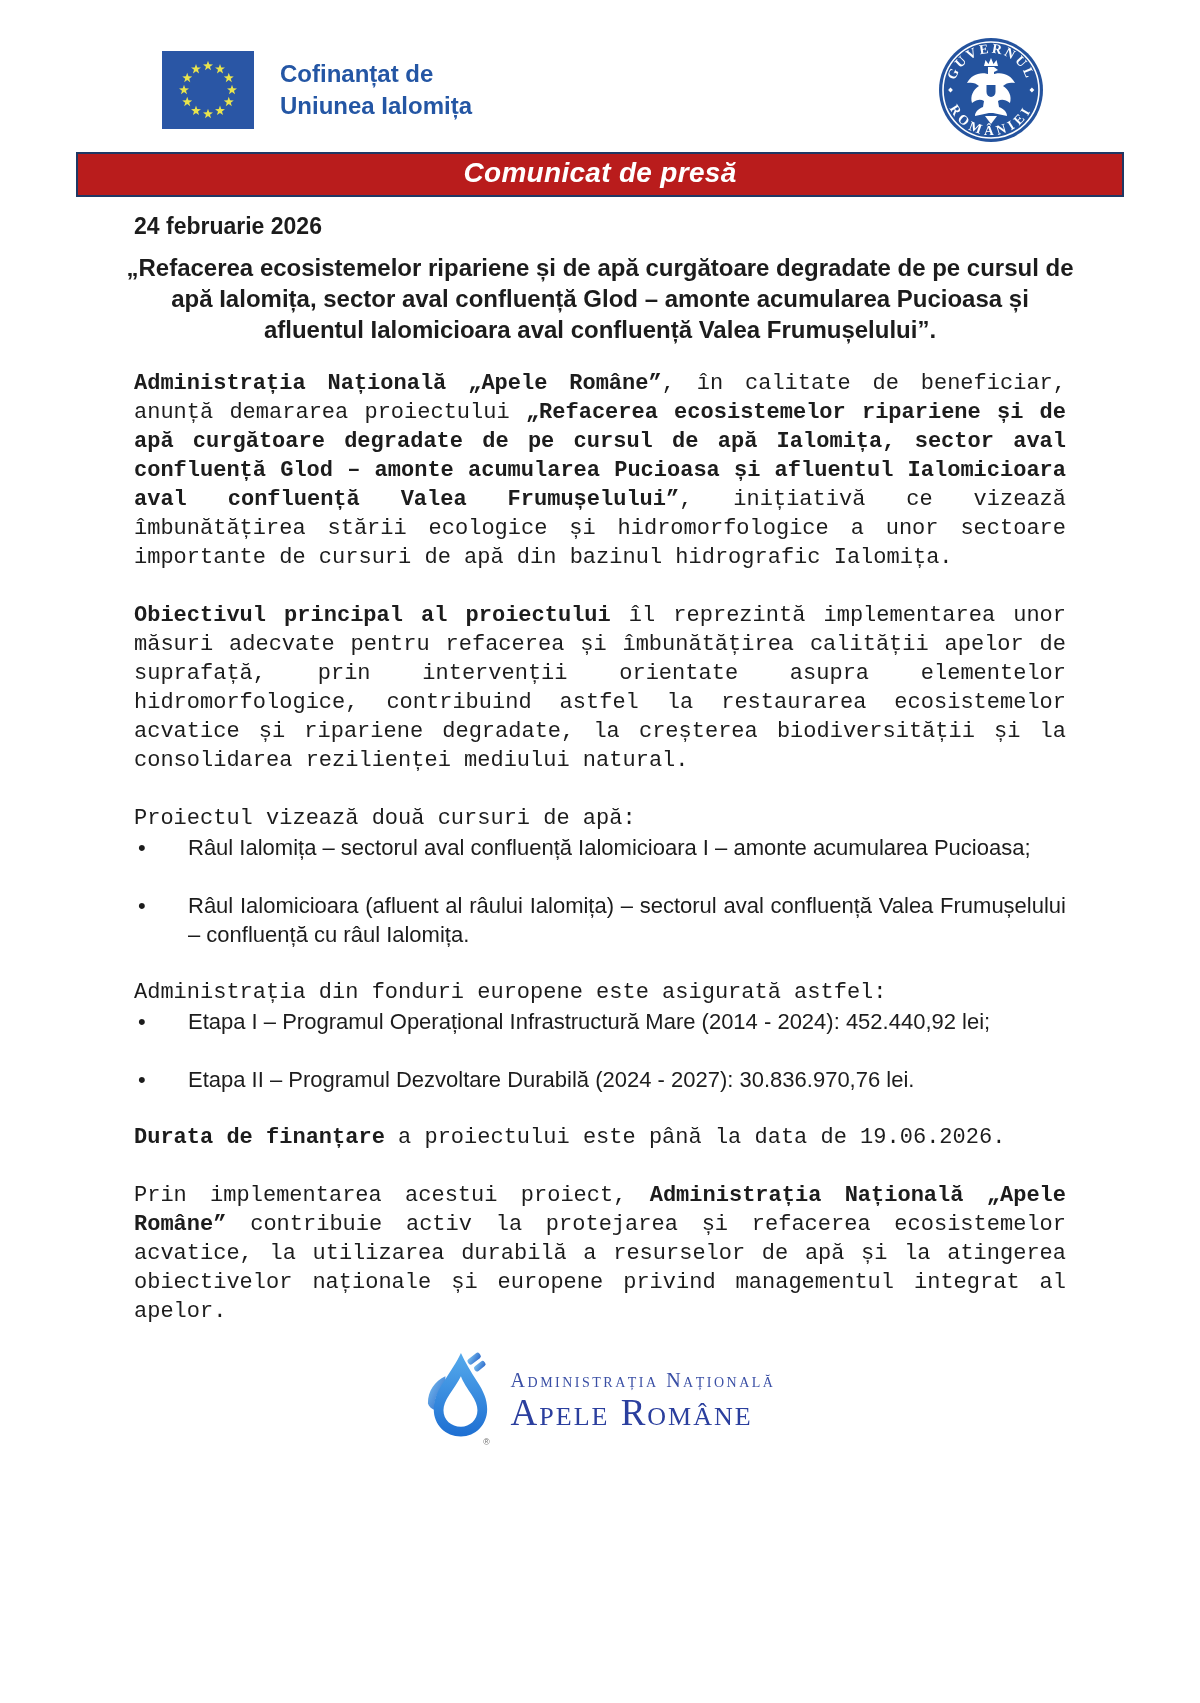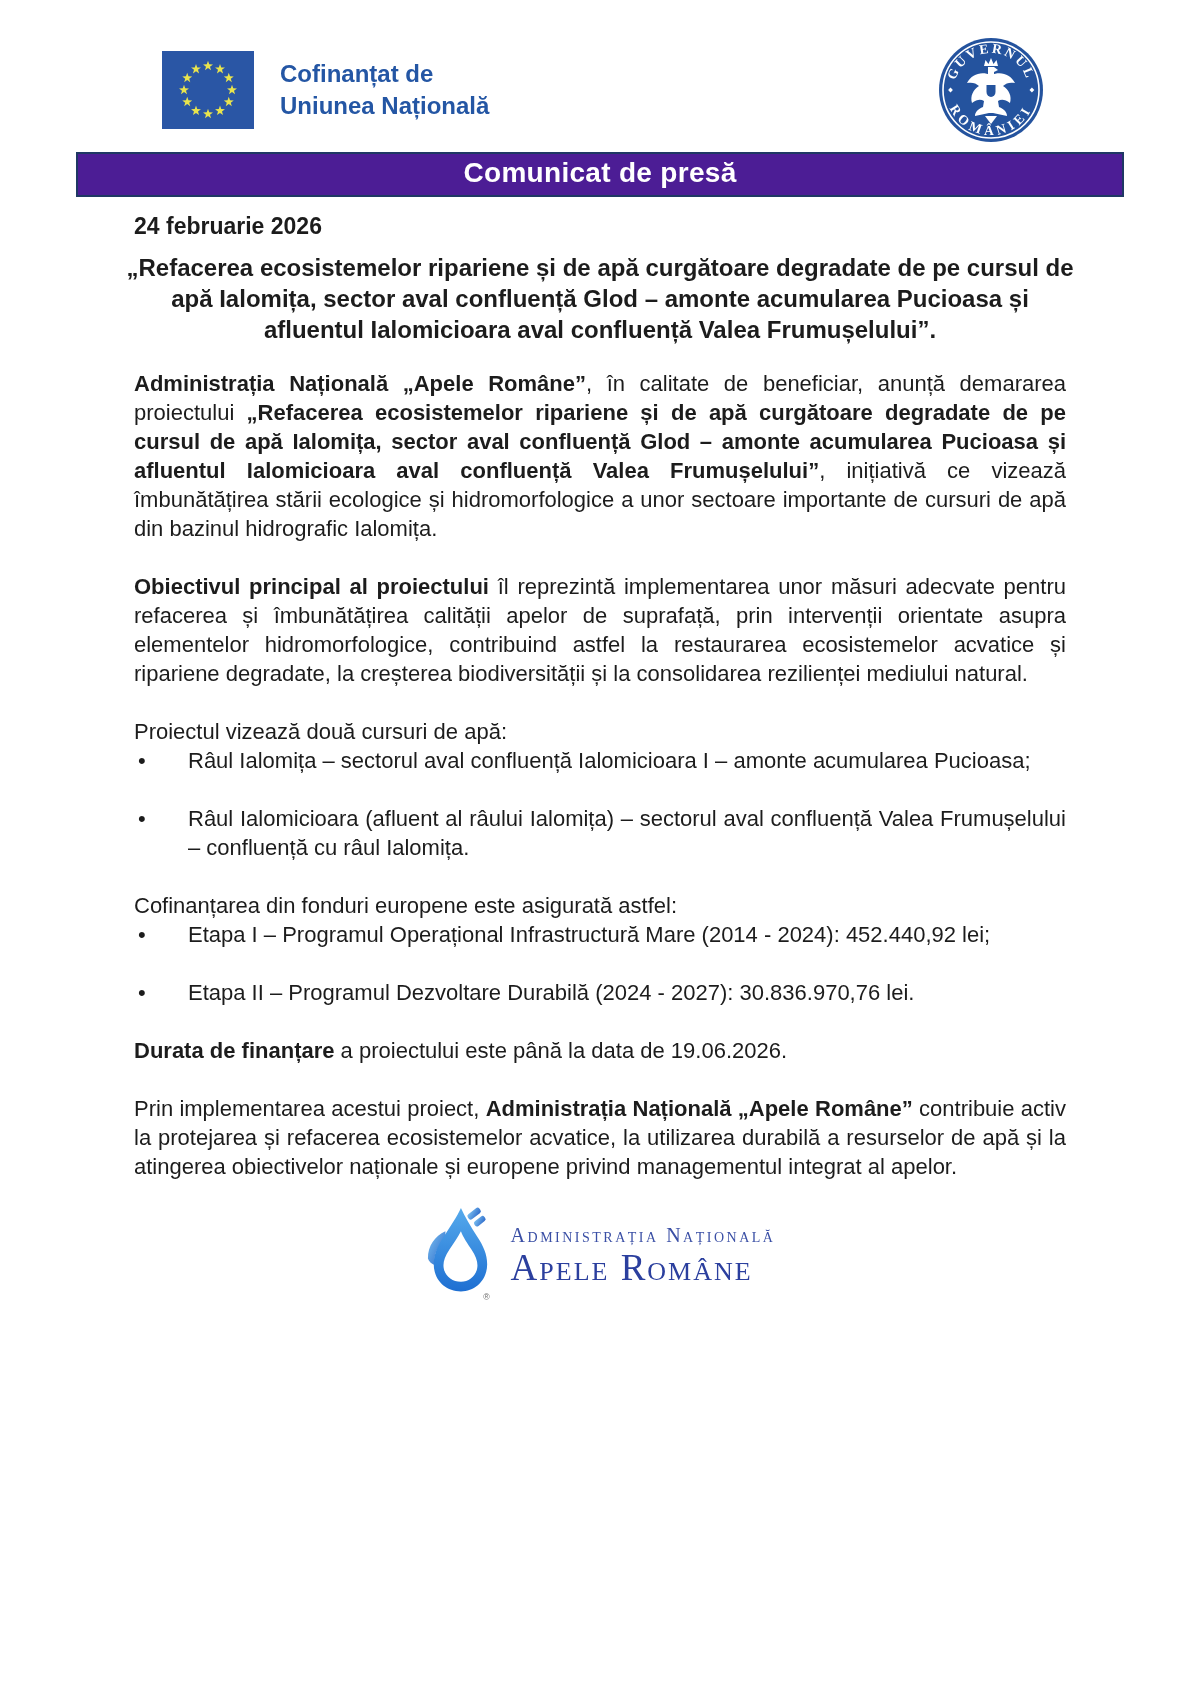--- a/index.html
+++ b/index.html
@@ -10,31 +10,31 @@
   }
   
   .header{display:flex;justify-content:space-between;align-items:center;
           padding:30px 88px 0 94px;height:118px;box-sizing:border-box;}
   .eu-block{display:flex;align-items:center;gap:26px;}
   .eu-flag{display:block;}
   .eu-text{font-size:24px;font-weight:bold;color:#2456a4;line-height:32px;}
   .gov-seal{display:block;}
   
   .banner{
-    margin:18px 8px 0;background:#4c1d95;border:2px solid #1f3864;
-    text-align:center;padding:3px 0 6px;
+    margin:18px 8px 0;background:#b91c1c;border:2px solid #1f3864;
+    text-align:center;padding:3px 0 6px;font-style:italic;
   }
   .banner span{font-size:28px;font-weight:bold;color:#ffffff;letter-spacing:.3px;}
   
   .date{margin:16px 66px 0;text-align:left;font-weight:bold;font-size:23px;}
   .title{margin:12px 54px 0;text-align:center;font-weight:bold;
          font-size:24px;line-height:31px;}
   
   .content{margin:0 66px;font-size:22px;line-height:29px;text-align:justify;}
-  .content p{margin:29px 0 0 0;}
+  .content p{margin:29px 0 0 0;font-family:Liberation Mono, monospace;}
   p.first{margin-top:24px;}
   .b{font-weight:bold;}
   ul.bullets{margin:0;padding:0;list-style:none;}
   ul.bullets li{position:relative;padding-left:54px;}
   ul.bullets li + li{margin-top:29px;}
   ul.bullets li::before{content:"\2022";position:absolute;left:4px;top:0;}
   
   .footer-note{margin:38px 100px 0;text-align:center;font-weight:bold;
                font-style:italic;font-size:22px;line-height:30px;}
   .logo-row{margin-top:24px;display:flex;justify-content:center;
@@ -64,21 +64,21 @@
             <polygon points="46.00,57.80 47.23,61.30 50.95,61.39 48.00,63.65 49.06,67.21 46.00,65.10 42.94,67.21 44.00,63.65 41.05,61.39 44.77,61.30"></polygon>
             <polygon points="34.00,54.58 35.23,58.09 38.95,58.18 36.00,60.43 37.06,63.99 34.00,61.88 30.94,63.99 32.00,60.43 29.05,58.18 32.77,58.09"></polygon>
             <polygon points="25.22,45.80 26.45,49.30 30.16,49.39 27.21,51.65 28.27,55.21 25.22,53.10 22.16,55.21 23.22,51.65 20.27,49.39 23.98,49.30"></polygon>
             <polygon points="22.00,33.80 23.23,37.30 26.95,37.39 24.00,39.65 25.06,43.21 22.00,41.10 18.94,43.21 20.00,39.65 17.05,37.39 20.77,37.30"></polygon>
             <polygon points="25.22,21.80 26.45,25.30 30.16,25.39 27.21,27.65 28.27,31.21 25.22,29.10 22.16,31.21 23.22,27.65 20.27,25.39 23.98,25.30"></polygon>
             <polygon points="34.00,13.02 35.23,16.52 38.95,16.61 36.00,18.86 37.06,22.42 34.00,20.32 30.94,22.42 32.00,18.86 29.05,16.61 32.77,16.52"></polygon>
           </g>
       </svg>
       <div class="eu-text">
         <div>Cofinanțat de</div>
-        <div>Uniunea Națională</div>
+        <div>Uniunea Ialomița</div>
       </div>
     </div>
 
     <svg class="gov-seal" viewBox="0 0 106 106" width="106" height="106" aria-hidden="true">
       <defs>
         <path id="arcTop" d="M16 53 A37 37 0 0 1 90 53" fill="none"></path>
         <path id="arcBottom" d="M8 53 A45 45 0 0 0 98 53" fill="none"></path>
       </defs>
       <circle cx="53" cy="53" r="52" fill="#24539e"></circle>
       <circle cx="53" cy="53" r="48" fill="none" stroke="#ffffff" stroke-width="1.6"></circle>
@@ -114,21 +114,21 @@
 
     <p><span class="b">Obiectivul principal al proiectului</span><span> îl reprezintă implementarea unor măsuri adecvate pentru refacerea și îmbunătățirea calității apelor de suprafață, prin intervenții orientate asupra elementelor hidromorfologice, contribuind astfel la restaurarea ecosistemelor acvatice și ripariene degradate, la creșterea biodiversității și la consolidarea rezilienței mediului natural.</span></p>
 
     <p>Proiectul vizează două cursuri de apă:</p>
     <ul class="bullets">
       <li><span>Râul Ialomița – sectorul aval confluență Ialomicioara I – amonte acumularea Pucioasa;</span></li>
       <li><span>Râul Ialomicioara (afluent al râului Ialomița) – sectorul aval confluență Valea Frumușelului – confluență cu râul Ialomița.</span></li>
     </ul>
 
 
-    <p>Cofinanțarea din fonduri europene este asigurată astfel:</p>
+    <p>Administrația din fonduri europene este asigurată astfel:</p>
     <ul class="bullets">
       <li><span>Etapa I – Programul Operațional Infrastructură Mare (2014 - 2024): 452.440,92 lei;</span></li>
       <li><span>Etapa II – Programul Dezvoltare Durabilă (2024 - 2027): 30.836.970,76 lei.</span></li>
     </ul>
 
     <p><span class="b">Durata de finanțare</span><span> a proiectului este până la data de 19.06.2026.</span></p>
 
     <p><span>Prin implementarea acestui proiect, </span><span class="b">Administrația Națională „Apele Române”</span><span> contribuie activ la protejarea și refacerea ecosistemelor acvatice, la utilizarea durabilă a resurselor de apă și la atingerea obiectivelor naționale și europene privind managementul integrat al apelor.</span></p>
   </div>
 

